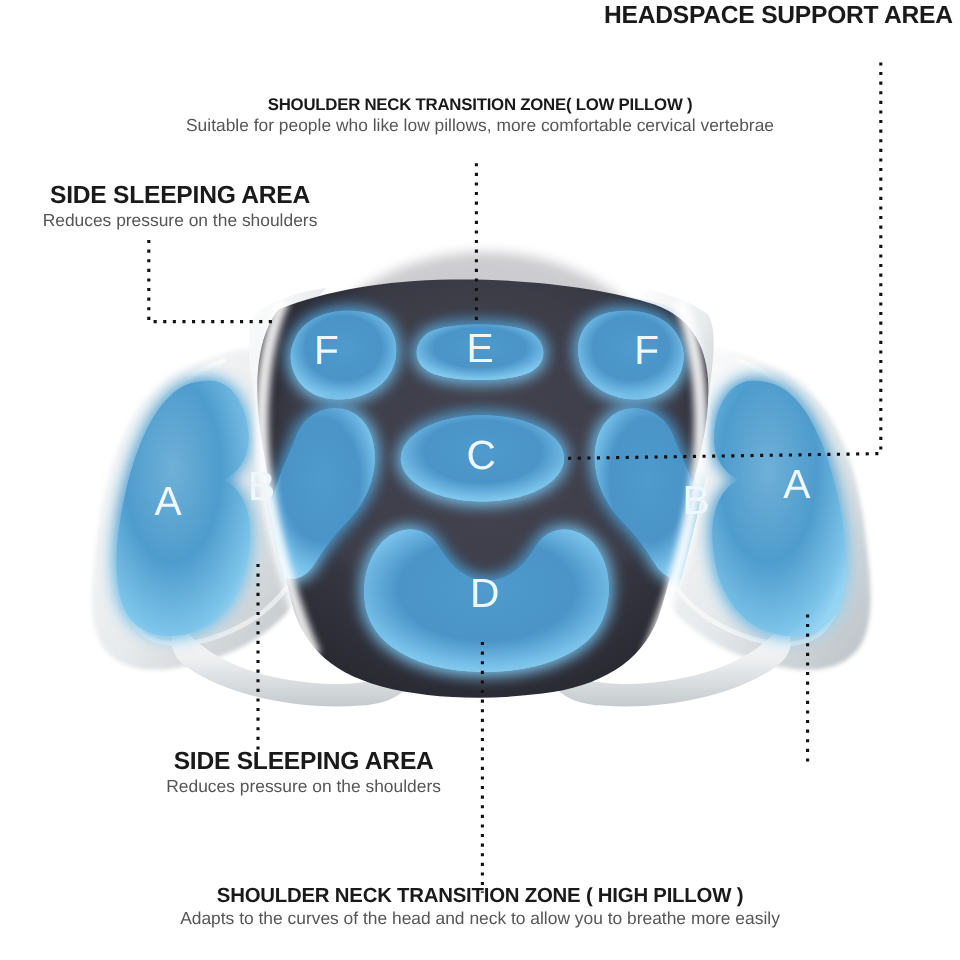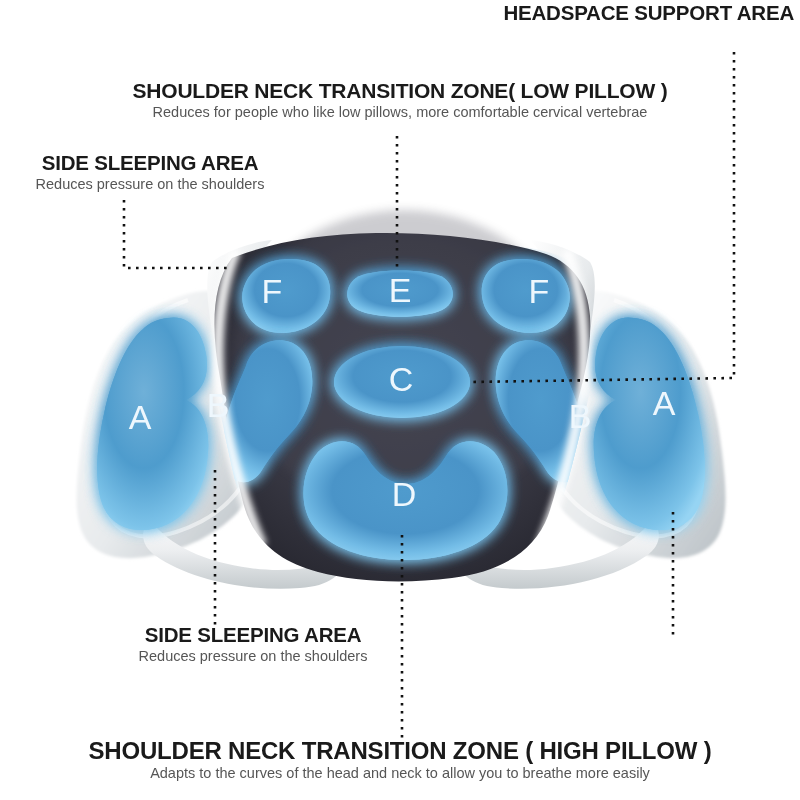--- a/index.html
+++ b/index.html
@@ -28,37 +28,37 @@
     white-space:nowrap;
     line-height:1.15;
   }
 
   
   #c-head{ left:0; top:2px; width:800px; text-align:right; padding-right:6px; box-sizing:border-box;}
   #c-head .ttl{font-size:20.5px;}
   #c-head .sub{font-size:14.5px;margin-top:2px;}
 
   #c-lowpillow{ left:0; top:80px; width:800px; text-align:center;}
-  #c-lowpillow .ttl{font-size:21px;}
+  #c-lowpillow .ttl{font-size:14px;}
   #c-lowpillow .sub{font-size:14.5px;margin-top:2px;}
 
   #c-sideL{ left:0; top:152px; width:300px; text-align:center;}
   #c-sideL .ttl{font-size:20.5px;}
   #c-sideL .sub{font-size:14.5px;margin-top:2px;}
 
   #c-sideB{ left:88px; top:624px; width:330px; text-align:center;}
   #c-sideB .ttl{font-size:20.5px;}
   #c-sideB .sub{font-size:14.5px;margin-top:2px;}
 
   #c-hand{ left:404px; top:630px; width:396px; text-align:center;}
   #c-hand .ttl{font-size:20.5px;}
   #c-hand .sub{font-size:14.5px;margin-top:1px;}
 
   #c-highpillow{ left:0; top:738px; width:800px; text-align:center;}
-  #c-highpillow .ttl{font-size:24px;}
+  #c-highpillow .ttl{font-size:17px;}
   #c-highpillow .sub{font-size:14.5px;margin-top:2px;}
 
   svg{display:block;}
   .zlabel{
     font-family:"Liberation Sans",sans-serif;
     font-weight:400;
     fill:#eef7fd;
     font-size:34px;
     text-anchor:middle;
     dominant-baseline:middle;
@@ -393,21 +393,21 @@
       <path d="M 402 535 L 402 744"></path>
     </g>
   </svg>
 
   <div class="cal" id="c-head">
     <div class="ttl">HEADSPACE SUPPORT AREA</div>
   </div>
 
   <div class="cal" id="c-lowpillow">
     <div class="ttl">SHOULDER NECK TRANSITION ZONE( LOW PILLOW )</div>
-    <div class="sub">Reduces for people who like low pillows, more comfortable cervical vertebrae</div>
+    <div class="sub">Suitable for people who like low pillows, more comfortable cervical vertebrae</div>
   </div>
 
   <div class="cal" id="c-sideL">
     <div class="ttl">SIDE SLEEPING AREA</div>
     <div class="sub">Reduces pressure on the shoulders</div>
   </div>
 
   <div class="cal" id="c-sideB">
     <div class="ttl">SIDE SLEEPING AREA</div>
     <div class="sub">Reduces pressure on the shoulders</div>

